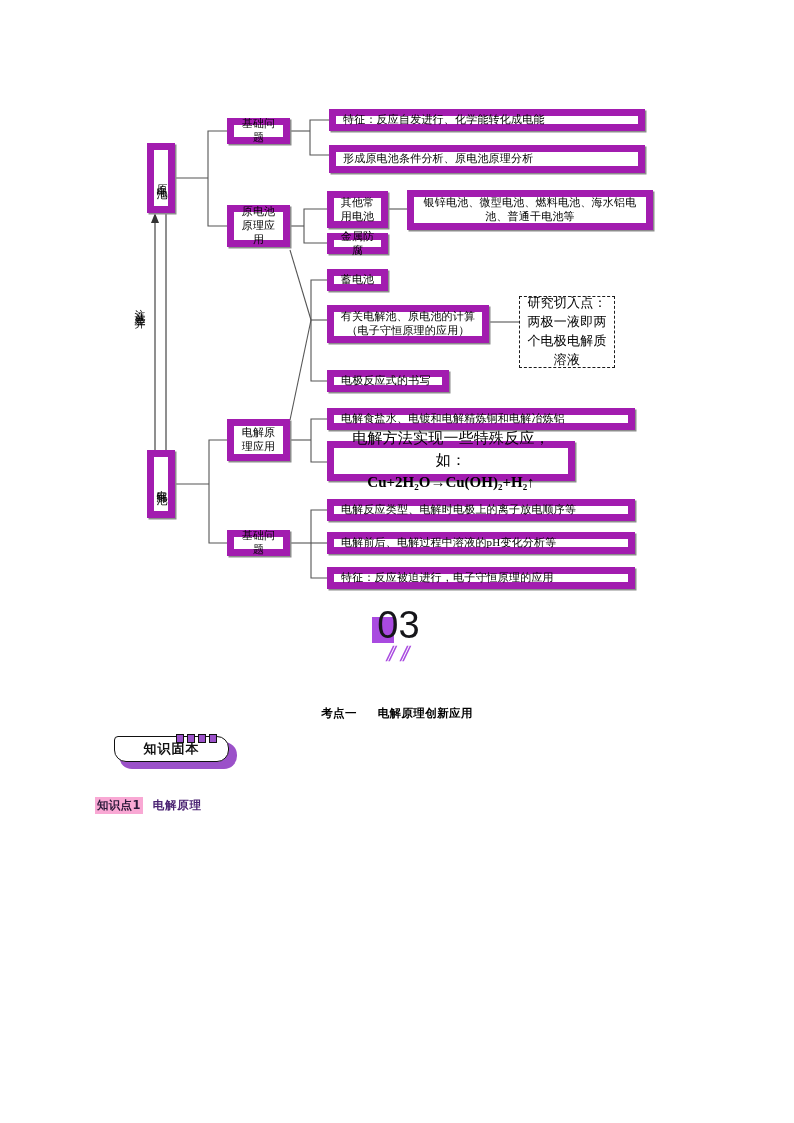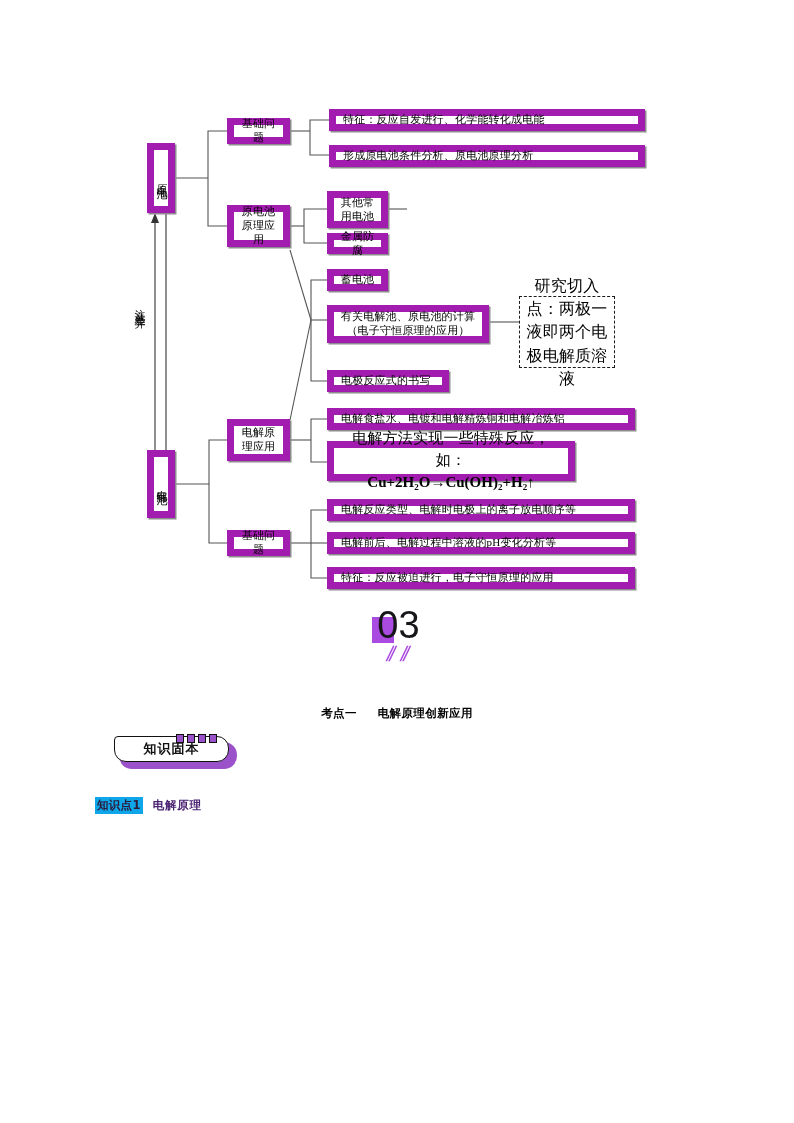--- a/index.html
+++ b/index.html
@@ -49,21 +49,21 @@
   .fc-box.vertical {
     writing-mode: vertical-rl;
     text-orientation: upright;
     letter-spacing: 2px;
     padding: 4px 1px;
   }
   .fc-box.dashed {
     border: 1px dashed #1a1a1a;
     box-shadow: none;
     background: transparent;
-    font-size: 16px;
+    font-size: 13px;
     line-height: 1.45;
   }
   .fc-label-vert {
     position: absolute;
     writing-mode: vertical-rl;
     text-orientation: upright;
     font-size: 11px;
     letter-spacing: 3px;
     color: #000;
     line-height: 1;
@@ -217,21 +217,21 @@
   #zhishidian {
     position: absolute;
     left: 95px;
     top: 797px;
     display: flex;
     align-items: baseline;
     gap: 10px;
     font-family: "DejaVu Sans", "Liberation Sans", sans-serif;
   }
   .zsd-tag {
-    background: #0ea5e9;
+    background: #f9a8d4;
     color: #2c1a3a;
     font-size: 11.5px;
     font-weight: bold;
     padding: 1px 2px 1px 2px;
     letter-spacing: 0.3px;
   }
   .zsd-title {
     color: #4a2272;
     font-size: 11.5px;
     font-weight: bold;
@@ -296,24 +296,25 @@
   <div class="fc-box vertical" style="left:147px;top:450px;width:28px;height:68px;">电解池</div>
 
   <div class="fc-label-vert" style="left:134px;top:300px;">注意差异</div>
 
   <div class="fc-box" style="left:227px;top:118px;width:63px;height:26px;">基础问题</div>
 
   <div class="fc-box" style="left:227px;top:205px;width:63px;height:42px;">原电池原理应用</div>
 
   <div class="fc-box left-align" style="left:329px;top:109px;width:316px;height:22px;">特征：反应自发进行、化学能转化成电能</div>
 
-  <div class="fc-box left-align" style="left:329px;top:145px;width:316px;height:22px;">形成原电池条件分析、原电池原理分析</div>
+  <div class="fc-box left-align" style="left:329px;top:145px;width:316px;height:28px;">形成原电池条件分析、原电池原理分析</div>
 
   <div class="fc-box" style="left:327px;top:191px;width:61px;height:37px;">其他常用电池</div>
 
+  <div class="fc-box" style="left:407px;top:190px;width:246px;height:40px;">银锌电池、微型电池、燃料电池、海水铝电池、普通干电池等</div>
 
   <div class="fc-box" style="left:327px;top:233px;width:61px;height:21px;">金属防腐</div>
 
   <div class="fc-box" style="left:327px;top:269px;width:61px;height:22px;">蓄电池</div>
 
   <div class="fc-box" style="left:327px;top:305px;width:162px;height:38px;">有关电解池、原电池的计算（电子守恒原理的应用）</div>
 
   <div class="fc-box dashed" style="left:519px;top:296px;width:96px;height:72px;">研究切入点：两极一液即两个电极电解质溶液</div>
 
   <div class="fc-box left-align" style="left:327px;top:370px;width:122px;height:22px;">电极反应式的书写</div>

